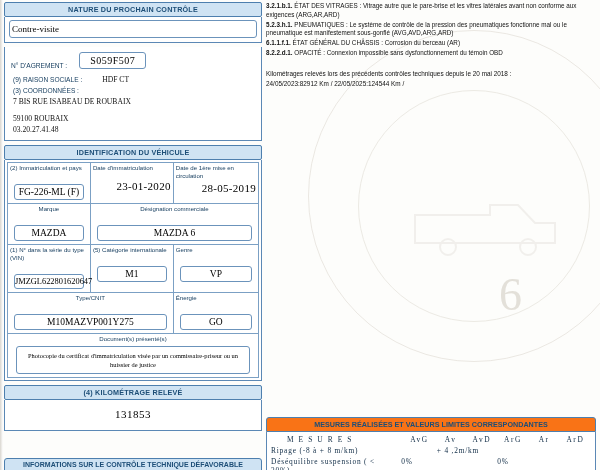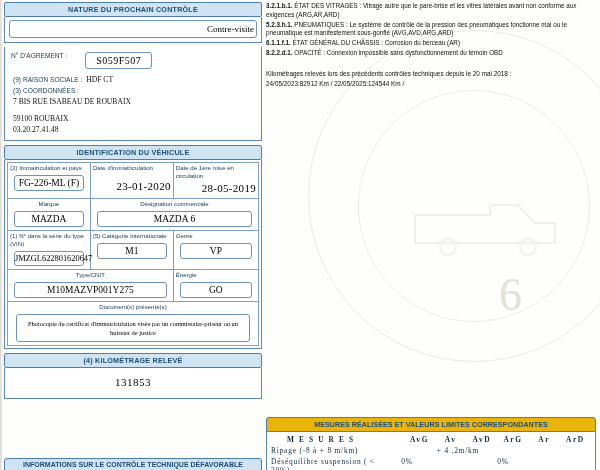--- a/index.html
+++ b/index.html
@@ -87,42 +87,42 @@
   }
   .rounded {
     border-radius: 2px;
   }
   .sec {
     margin-bottom: 4px;
   }
   .fieldbox {
     border: 1px solid #6b93bb;
     border-radius: 3px;
-    text-align: right;
+    text-align: left;
     font-size: 9px;
     padding: 3px 2px;
     background: #fff;
     font-family: "Liberation Serif", serif;
   }
   .lbl {
     font-size: 6.6px;
     color: #123a5c;
   }
   .row {
     display: flex;
-    gap: 4px;
+    gap: 20px;
   }
   .val-mono {
     font-family: "Liberation Serif", serif;
     font-size: 9px;
   }
   .agr-row {
     display: flex;
-    align-items: flex-start;
-    gap: 18px;
+    align-items: flex-end;
+    gap: 12px;
     padding: 2px 0 3px 2px;
   }
   .agr-box {
     border: 1px solid #6b93bb;
     border-radius: 3px;
     padding: 2px 10px;
     font-family: "Liberation Serif", serif;
     font-size: 10px;
     letter-spacing: .5px;
   }
@@ -174,21 +174,21 @@
   .cellval {
     text-align: right;
     font-family: "Liberation Serif", serif;
     font-size: 11px;
     padding: 2px 0 3px 0;
     letter-spacing: .3px;
   }
   .innerbox {
     border: 1px solid #6b93bb;
     border-radius: 3px;
-    margin: 3px 4px 2px 4px;
+    margin: 12px 4px 2px 4px;
     text-align: center;
     font-family: "Liberation Serif", serif;
     font-size: 9.5px;
     padding: 2px 0;
   }
   .doc-note {
     border: 1px solid #6b93bb;
     border-radius: 3px;
     margin: 3px 6px 2px 6px;
     font-size: 6.4px;
@@ -225,21 +225,21 @@
   .code {
     font-weight: bold;
   }
   .kmnote {
     margin-top: 11px;
     font-size: 6.4px;
     line-height: 10px;
     color: #111;
   }
   .mes-hdr {
-    background: #eab308;
+    background: #f97316;
     border: 1px solid #4d7fae;
     color: #1d4e77;
     font-size: 7.2px;
     font-weight: bold;
     text-align: center;
     padding: 2px 0;
     border-radius: 3px 3px 0 0;
   }
   .mes-panel {
     border: 1px solid #5b88b5;
@@ -250,21 +250,21 @@
   .mes-row {
     display: flex;
     font-size: 7.4px;
     font-family: "Liberation Serif", serif;
     letter-spacing: .8px;
     color: #102c46;
     padding: 1px 0;
   }
   .mes-row .c0 { width: 120px; }
   .mes-row .c { width: 32px; text-align: center; }
-  .mes-row.head { font-weight: bold; letter-spacing: 1.6px; padding-left: 16px; }
+  .mes-row.head { font-weight: normal; letter-spacing: 1.6px; padding-left: 16px; }
   .bottom-hdr {
     position: absolute;
     left: 4px;
     top: 458px;
     width: 256px;
     background: #cfe3f3;
     border: 1px solid #4d7fae;
     border-radius: 3px 3px 0 0;
     color: #1d4e77;
     font-size: 7px;

